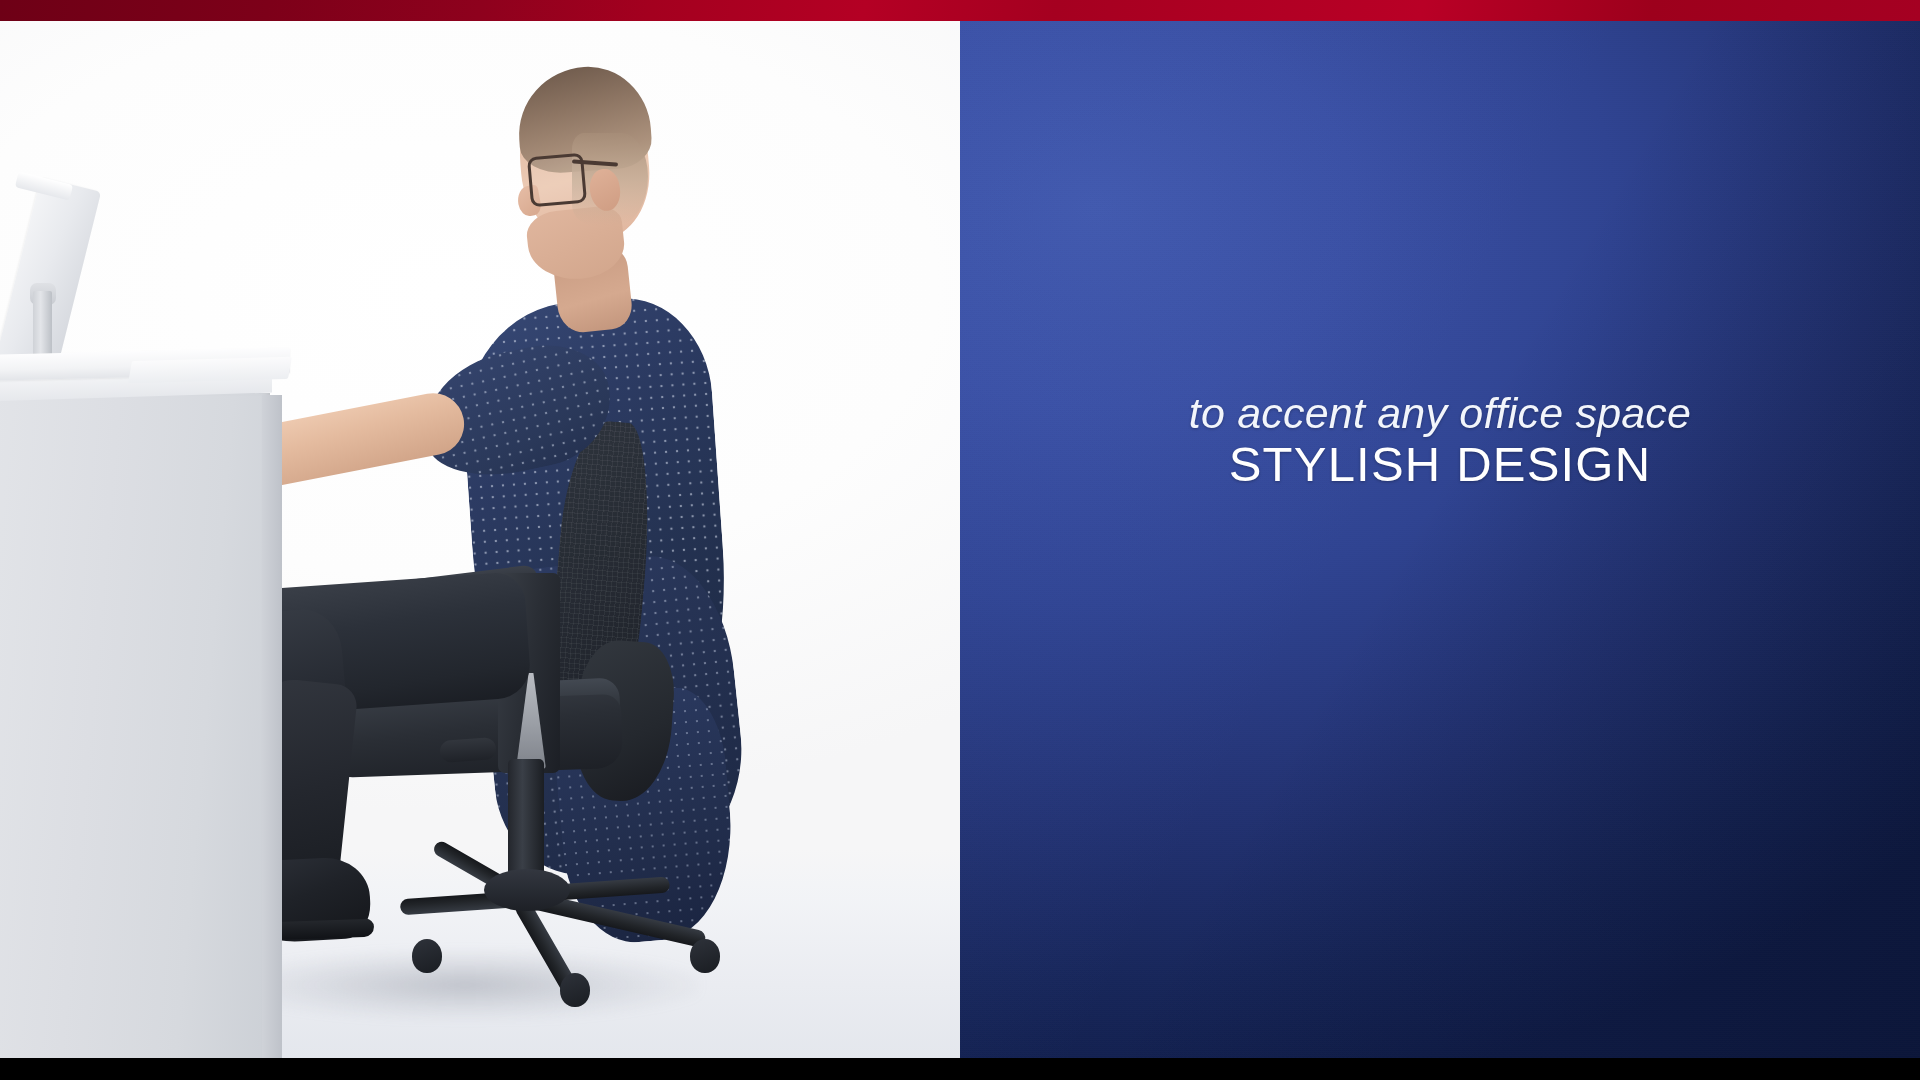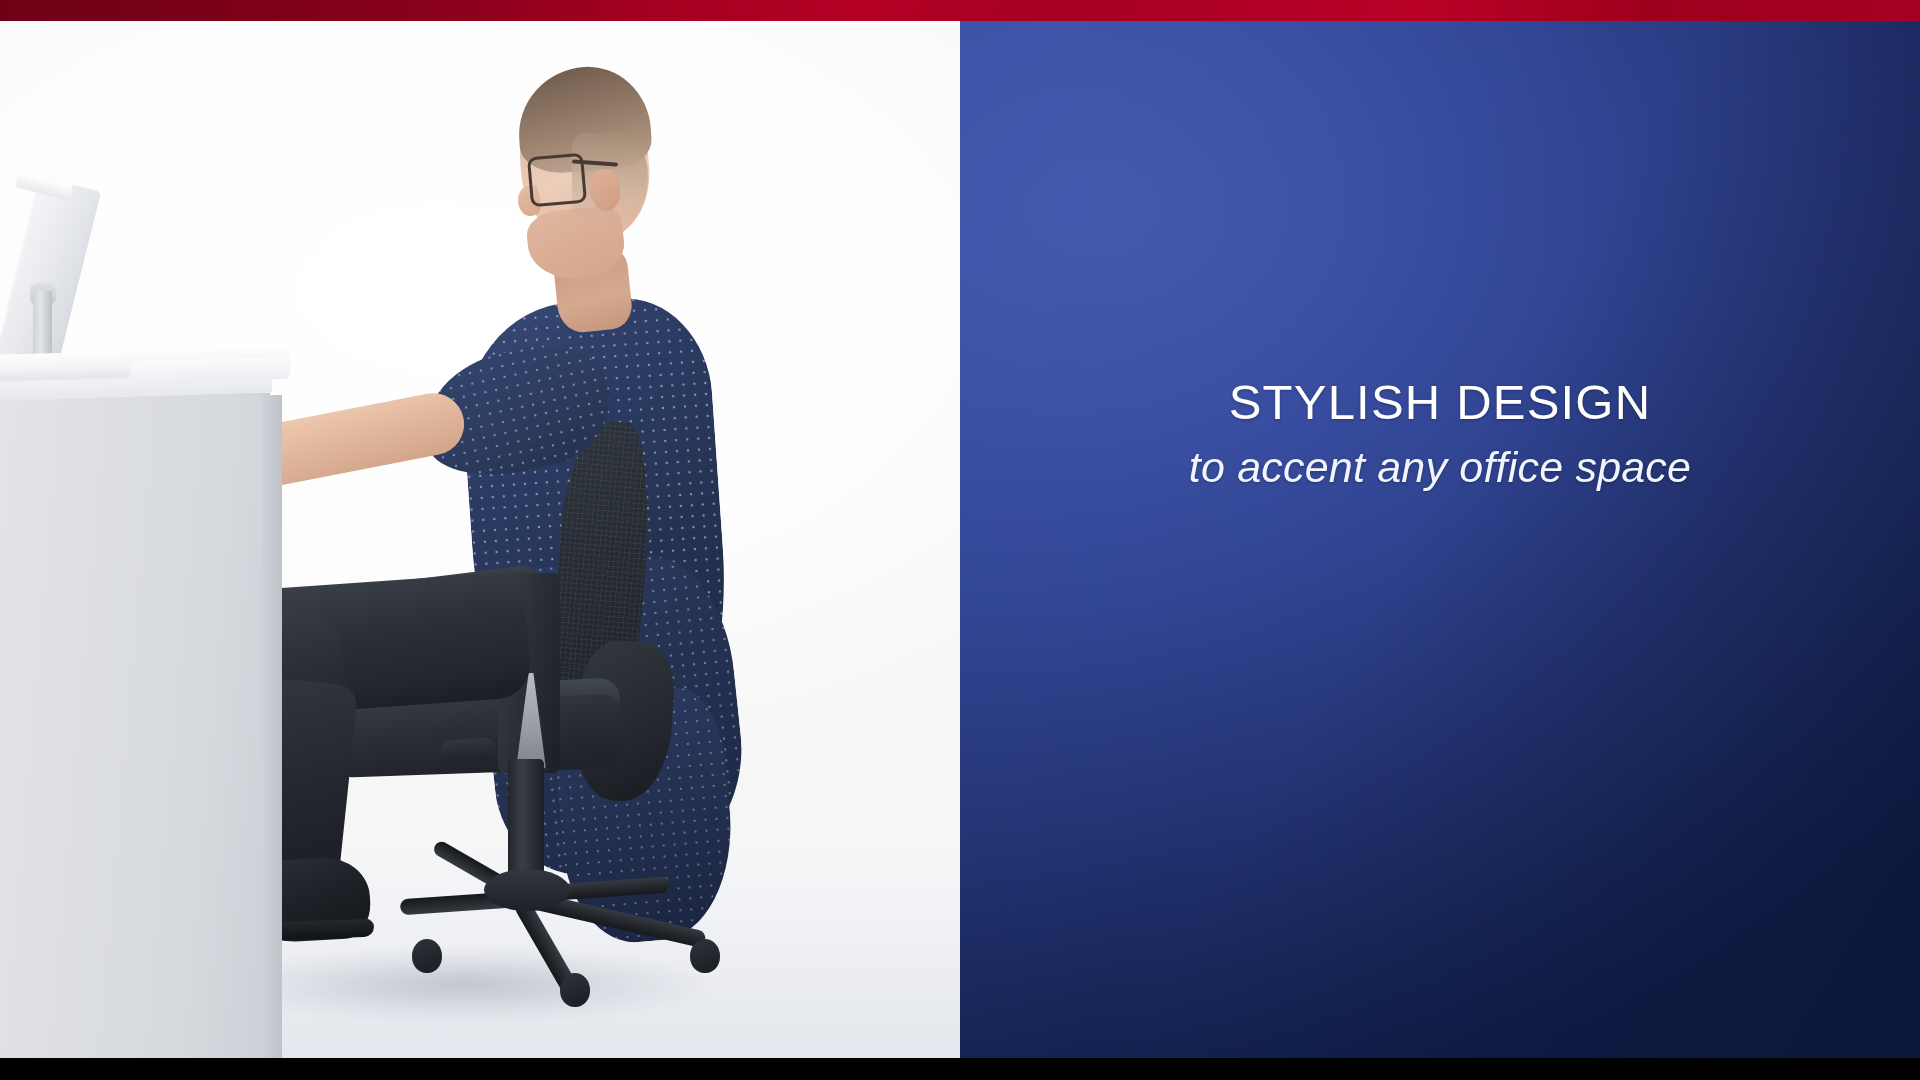--- a/index.html
+++ b/index.html
@@ -593,19 +593,19 @@
     <div class="desk-top2"></div>
     <div class="desk-top"></div>
     <div class="keyboard"></div>
   </div>
 
   <div id="blue-pane">
     <div class="blue-vignette"></div>
     <div class="blue-grain"></div>
 
     <div id="text-block">
+      <div id="subhead">to accent any office space</div>
       <div id="headline">STYLISH DESIGN</div>
-      <div id="subhead">to accent any office space</div>
     </div>
   </div>
 
   <div id="bottom-bar"></div>
 </div>
 
 </body></html>

